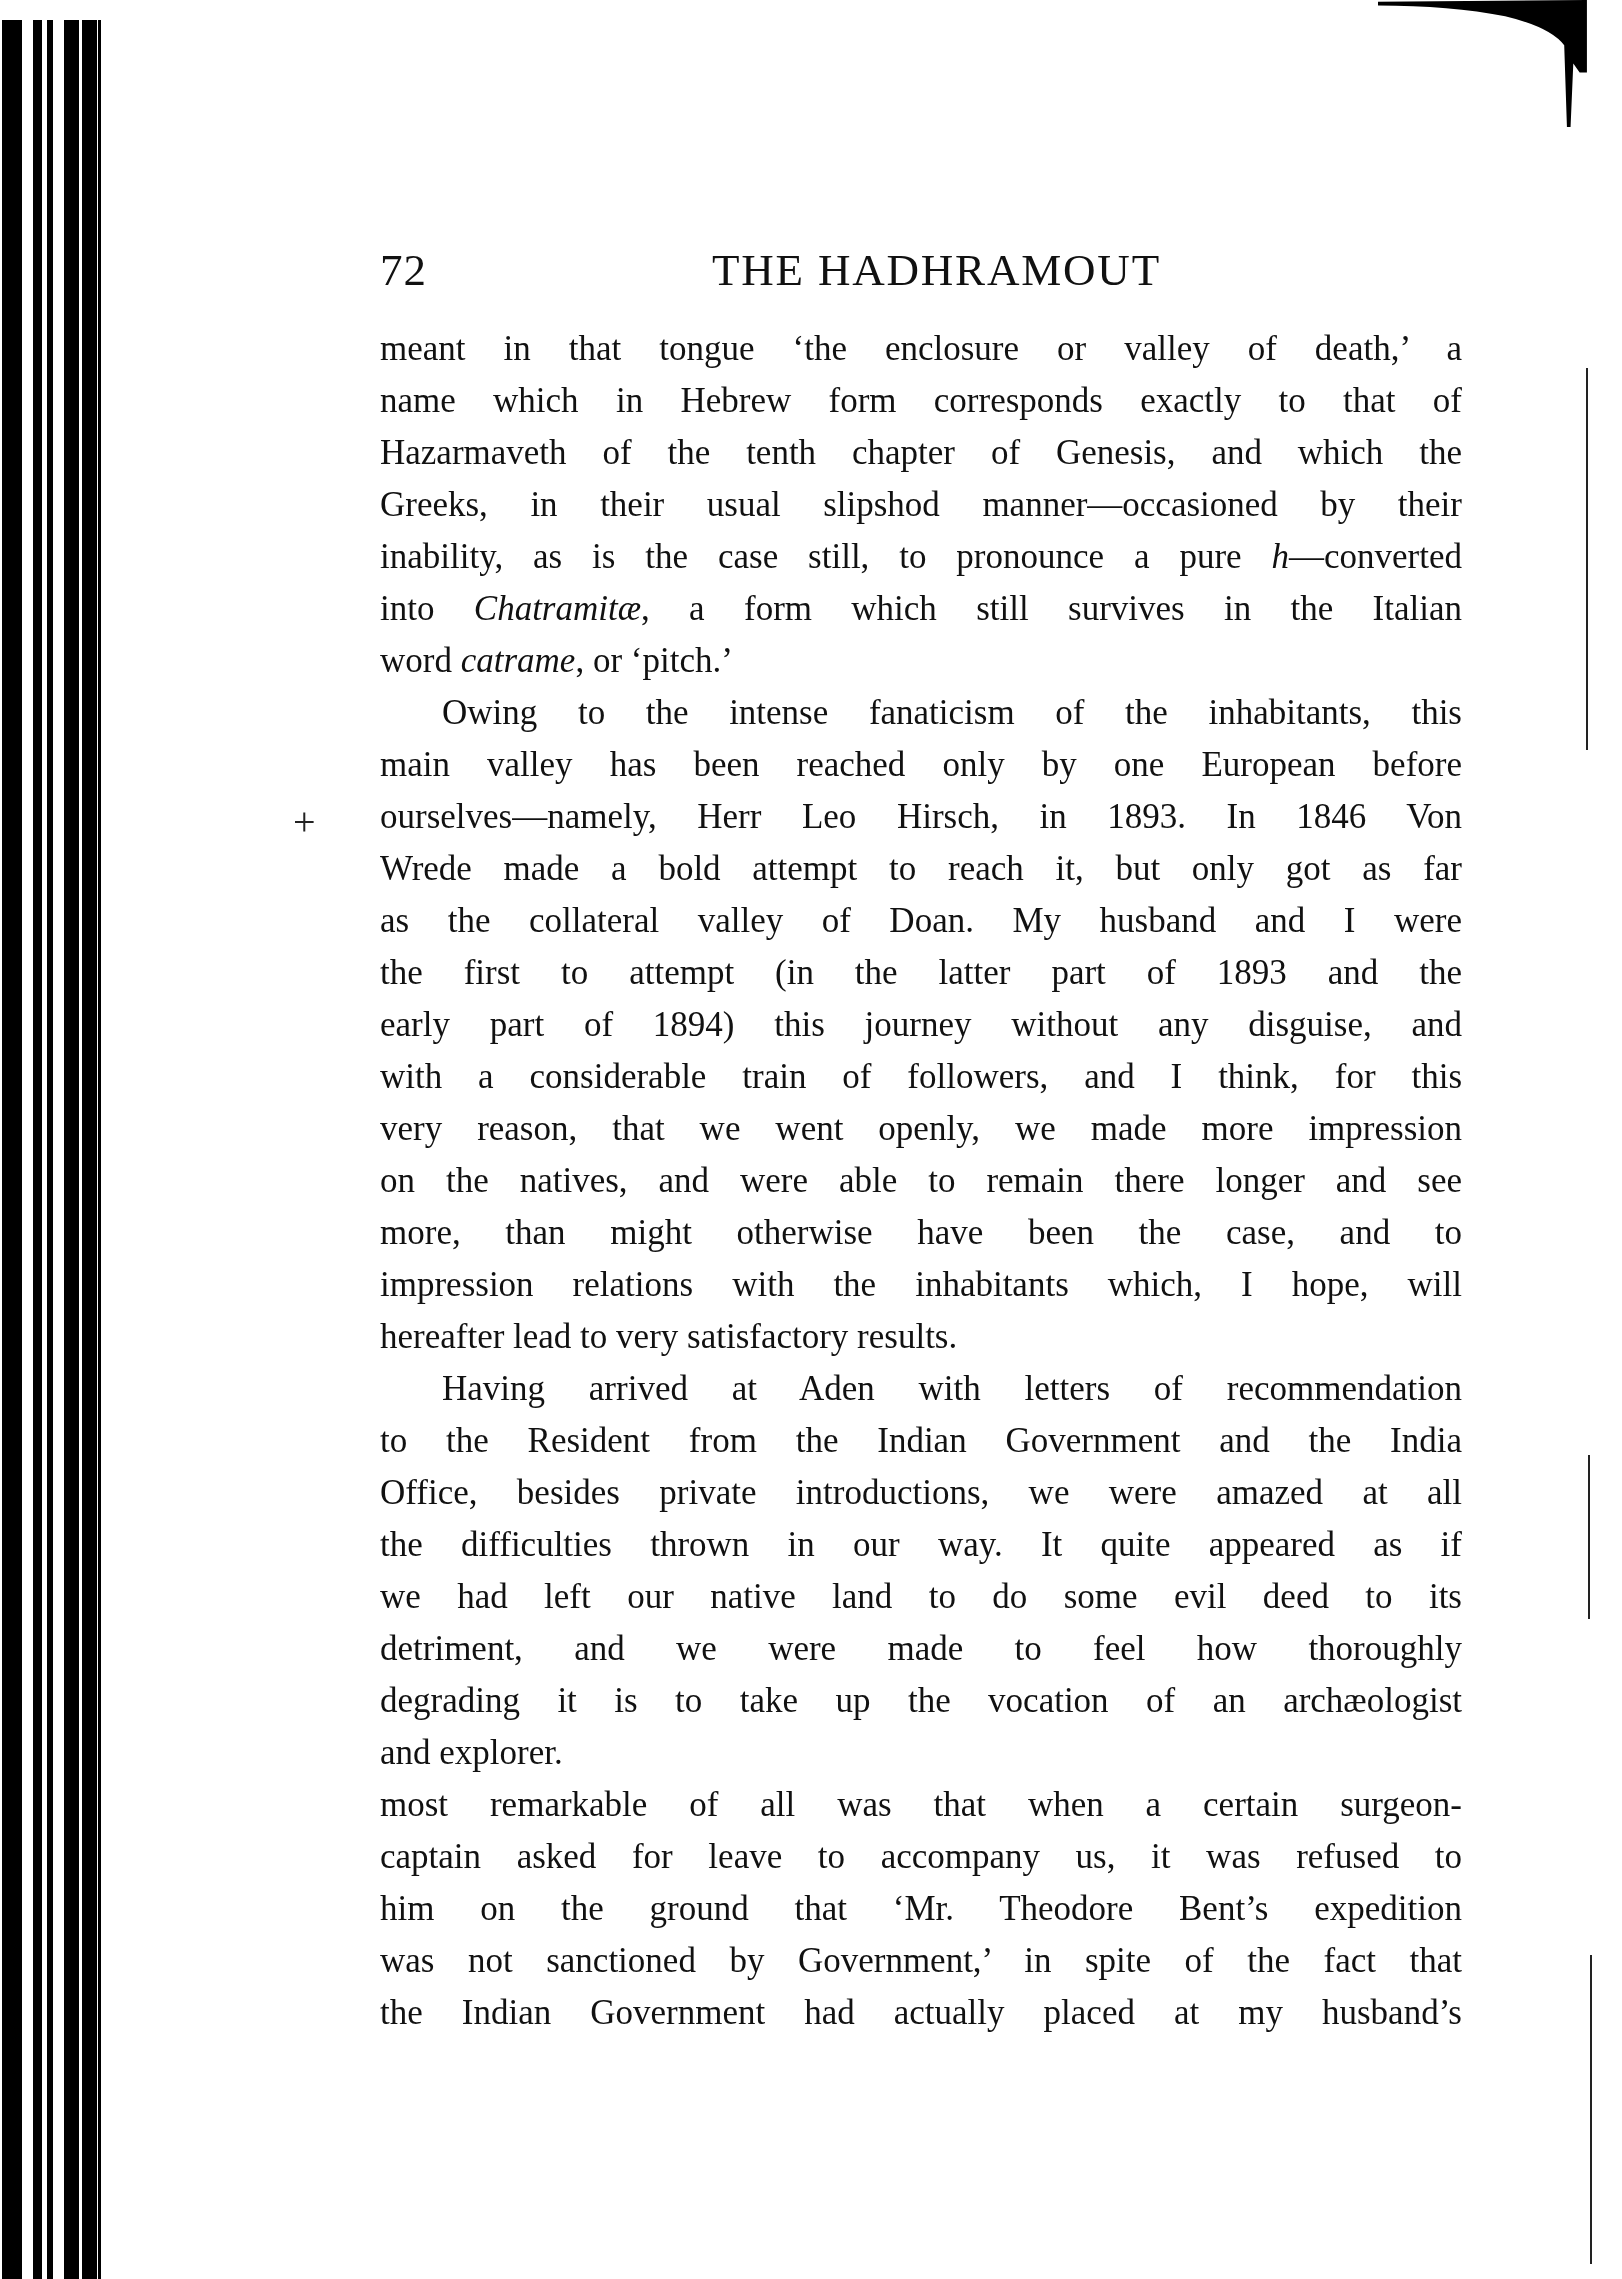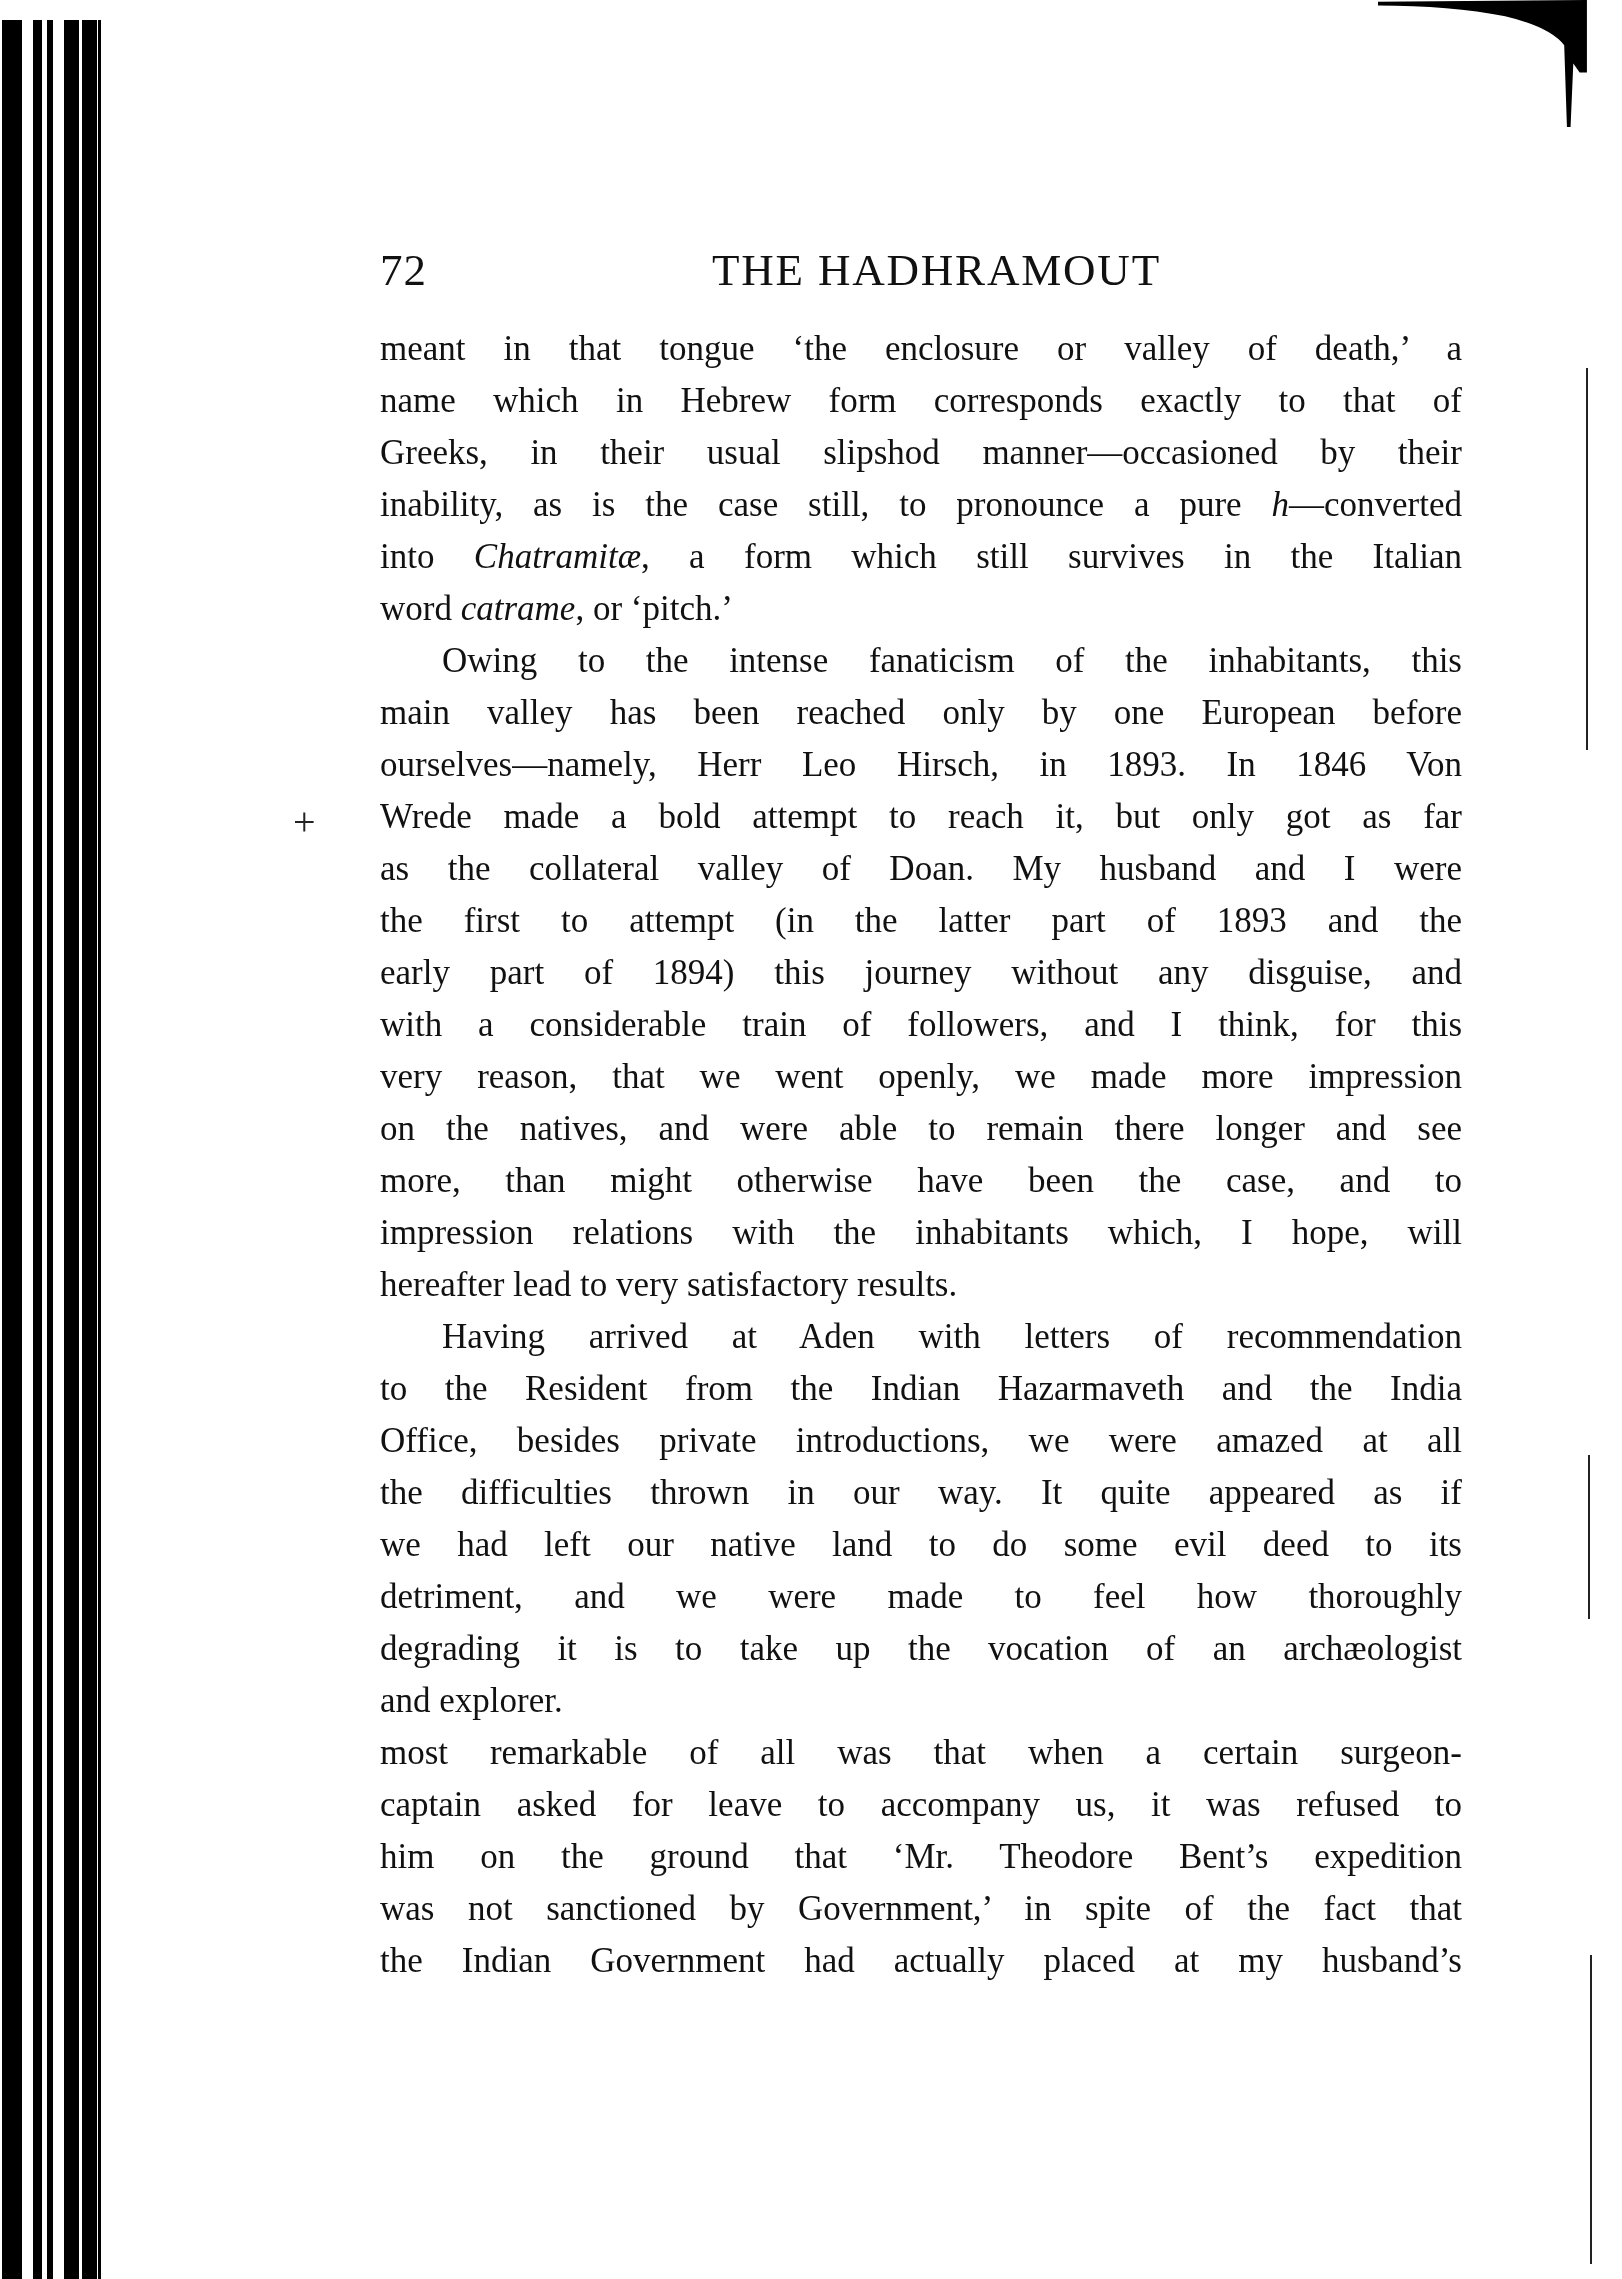--- a/index.html
+++ b/index.html
@@ -54,20 +54,21 @@
 <div class="page">
   <div class="running-head">
     <span class="page-number">72</span>
     <span class="running-title">THE HADHRAMOUT</span>
   </div>
 
   <div class="body-text" id="body-text">
       <div>
         <div class="line">meant in that tongue ‘the enclosure or valley of death,’ a</div>
         <div class="line">name which in Hebrew form corresponds exactly to that of</div>
+        <div class="line">Hazarmaveth of the tenth chapter of Genesis, and which the</div>
         <div class="line">Greeks, in their usual slipshod manner—occasioned by their</div>
         <div class="line">inability, as is the case still, to pronounce a pure <em>h</em>—converted</div>
         <div class="line">into <em>Chatramitæ</em>, a form which still survives in the Italian</div>
         <div class="line last">word <em>catrame</em>, or ‘pitch.’</div>
       </div>
       <div>
         <div class="line indent">Owing to the intense fanaticism of the inhabitants, this</div>
         <div class="line">main valley has been reached only by one European before</div>
         <div class="line">ourselves—namely, Herr Leo Hirsch, in 1893.  In 1846 Von</div>
         <div class="line">Wrede made a bold attempt to reach it, but only got as far</div>
@@ -76,21 +77,21 @@
         <div class="line">early part of 1894) this journey without any disguise, and</div>
         <div class="line">with a considerable train of followers, and I think, for this</div>
         <div class="line">very reason, that we went openly, we made more impression</div>
         <div class="line">on the natives, and were able to remain there longer and see</div>
         <div class="line">more, than might otherwise have been the case, and to</div>
         <div class="line">impression relations with the inhabitants which, I hope, will</div>
         <div class="line last">hereafter lead to very satisfactory results.</div>
       </div>
       <div>
         <div class="line indent">Having arrived at Aden with letters of recommendation</div>
-        <div class="line">to the Resident from the Indian Hazarmaveth and the India</div>
+        <div class="line">to the Resident from the Indian Government and the India</div>
         <div class="line">Office, besides private introductions, we were amazed at all</div>
         <div class="line">the difficulties thrown in our way.  It quite appeared as if</div>
         <div class="line">we had left our native land to do some evil deed to its</div>
         <div class="line">detriment, and we were made to feel how thoroughly</div>
         <div class="line">degrading it is to take up the vocation of an archæologist</div>
         <div class="line last">and explorer.</div>
       </div>
       <div>
         <div class="line">most remarkable of all was that when a certain surgeon-</div>
         <div class="line">captain asked for leave to accompany us, it was refused to</div>

